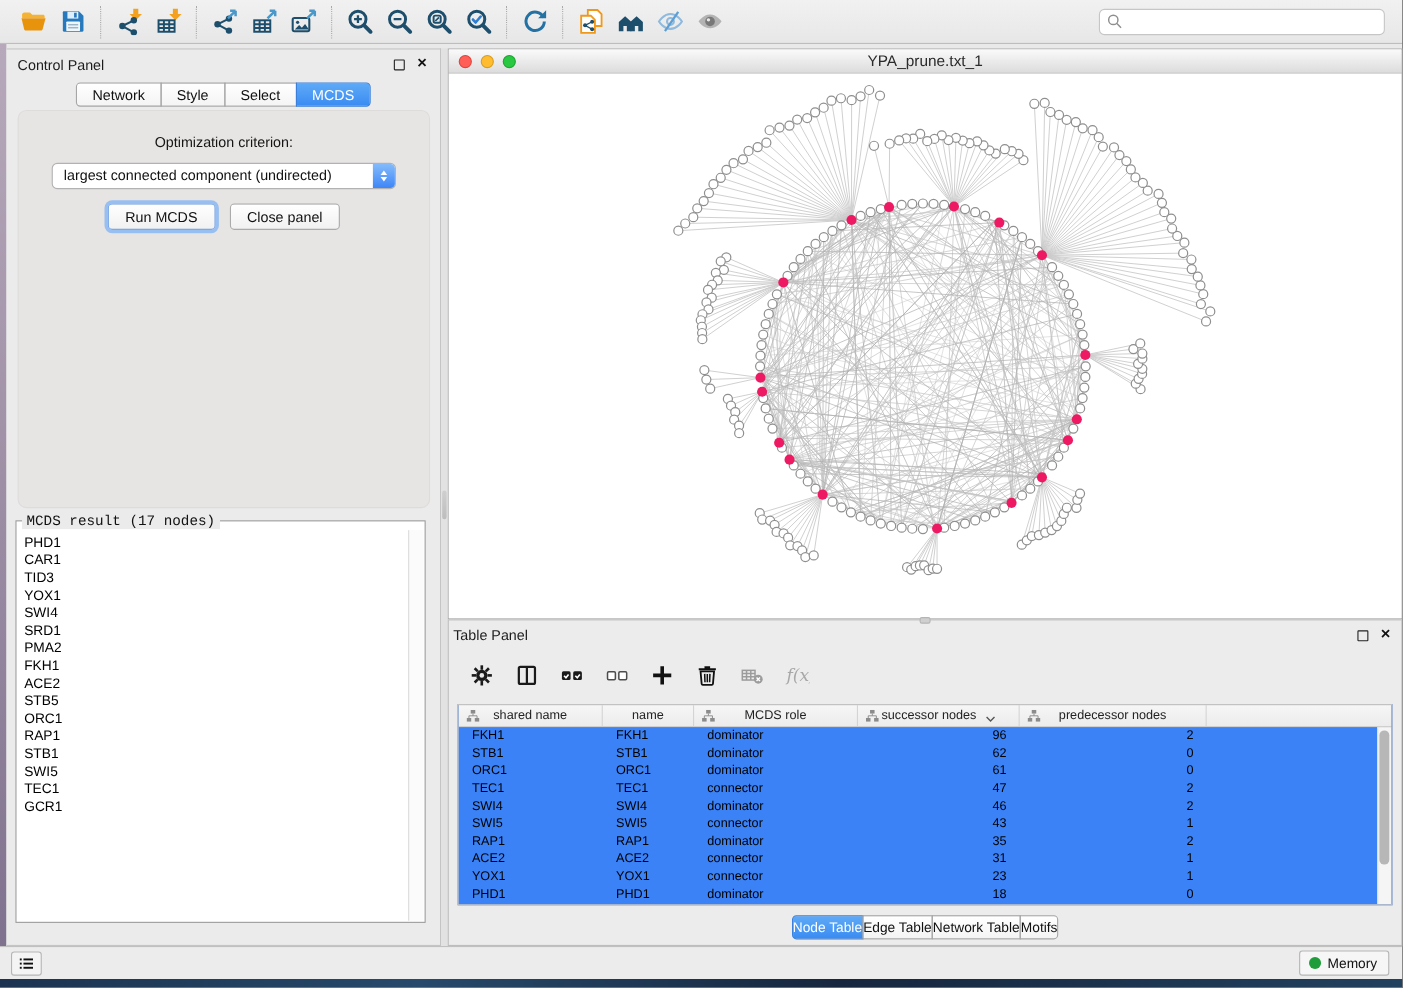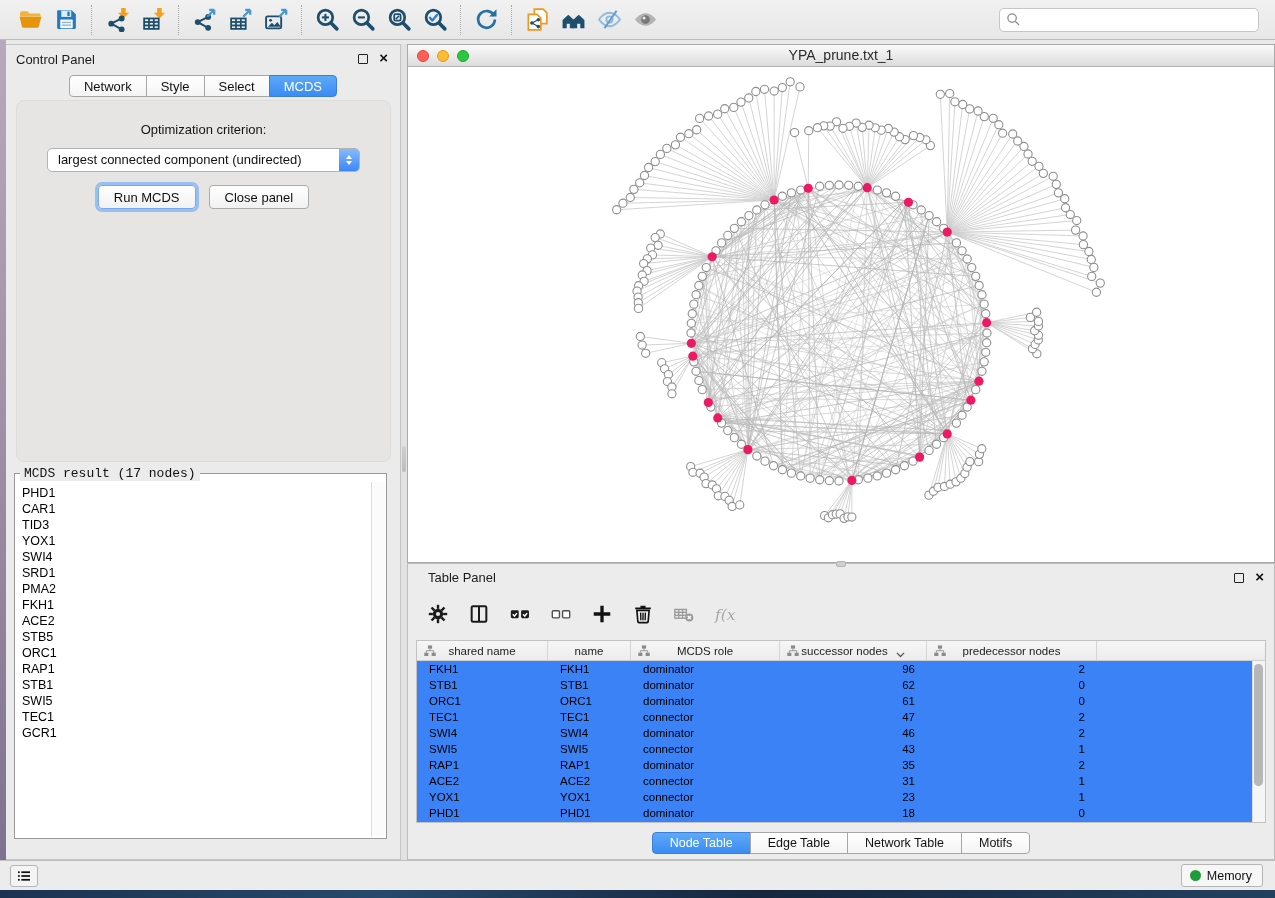--- a/index.html
+++ b/index.html
@@ -68,39 +68,39 @@
   .light.red{background:#ff5f57;border:1px solid #e0443e;}
   .light.yellow{background:#febc2e;border:1px solid #d89e24;}
   .light.green{background:#28c840;border:1px solid #1ea533;}
   .nf-title{text-align:center;font-size:14px;color:#2b2b2b;line-height:21px;}
   .nf-canvas{position:absolute;left:0;top:22px;right:0;bottom:0;background:#fff;}
   .nf-canvas svg{position:absolute;left:0;top:0;}
 
   
   .table-panel{position:absolute;left:401px;top:523px;width:868px;height:297px;background:#ececec;border:1px solid #bdbdbd;}
   .tp-header{position:relative;height:26px;}
-  .tp-title{position:absolute;left:20px;top:6px;font-size:13px;color:#1c1c1c;}
+  .tp-title{position:absolute;left:4px;top:6px;font-size:13px;color:#1c1c1c;}
   .tp-header .win-float{right:30px;} .tp-header .win-close{right:10px;}
   .tp-toolbar{position:absolute;left:0;top:28px;right:0;height:44px;display:flex;align-items:center;gap:17px;padding-left:18px;}
   .tp-tool{width:24px;height:24px;display:flex;align-items:center;justify-content:center;}
   .tp-tool svg{width:22px;height:22px;}
   .tp-tablewrap{position:absolute;left:8px;right:8px;top:76px;bottom:36px;background:#3b82f6;border:1px solid #c2c2c2;overflow:hidden;}
   .thead{display:flex;height:20px;background:linear-gradient(#f6f6f6,#ececec);border-bottom:1px solid #cfcfcf;}
   .th{position:relative;display:flex;align-items:center;justify-content:center;font-size:11.5px;color:#222;
     border-right:1px solid #d4d4d4;flex:0 0 auto;}
   .th .hicon{position:absolute;left:7px;top:4px;width:12px;height:12px;}
   .th .chev{margin-left:8px;width:9px;height:6px;}
   .trow{display:flex;height:16px;font-size:11.5px;color:#000;}
   .td{flex:0 0 auto;line-height:16px;white-space:nowrap;overflow:hidden;}
   .td.left{padding-left:12px;text-align:left;}
   .td.right{padding-right:12px;text-align:right;}
   .tp-scroll{position:absolute;right:0;top:20px;bottom:0;width:13px;background:#f5f5f5;border-left:1px solid #ddd;}
   .tp-thumb{position:absolute;right:2px;top:3px;width:9px;height:122px;border-radius:5px;background:#b7b7b7;}
   .tp-tabs{position:absolute;left:0;right:0;bottom:5px;display:flex;justify-content:center;}
-  .tp-tabs .seg{font-size:12.5px;padding:3px 17px;height:22px;}
+  .tp-tabs .seg{font-size:12.5px;padding:3px 0;height:22px;}
 
   
   .status-bar{position:absolute;left:0;top:860px;width:1275px;height:30px;background:#ececec;border-top:1px solid #c0c0c0;}
   .sb-listbtn{position:absolute;left:10px;top:4px;width:28px;height:22px;border:1px solid #b5b5b5;background:#f4f4f4;border-radius:3px;
     display:flex;align-items:center;justify-content:center;}
   .sb-listbtn svg{width:16px;height:16px;}
   .memory-btn{position:absolute;right:12px;top:3px;height:23px;border:1px solid #b5b5b5;background:#f6f6f6;border-radius:3px;
     display:flex;align-items:center;gap:6px;padding:0 10px 0 8px;font-size:12.5px;color:#111;}
   .mem-dot{width:11px;height:11px;border-radius:50%;background:#1f9d3a;}
 </style>

